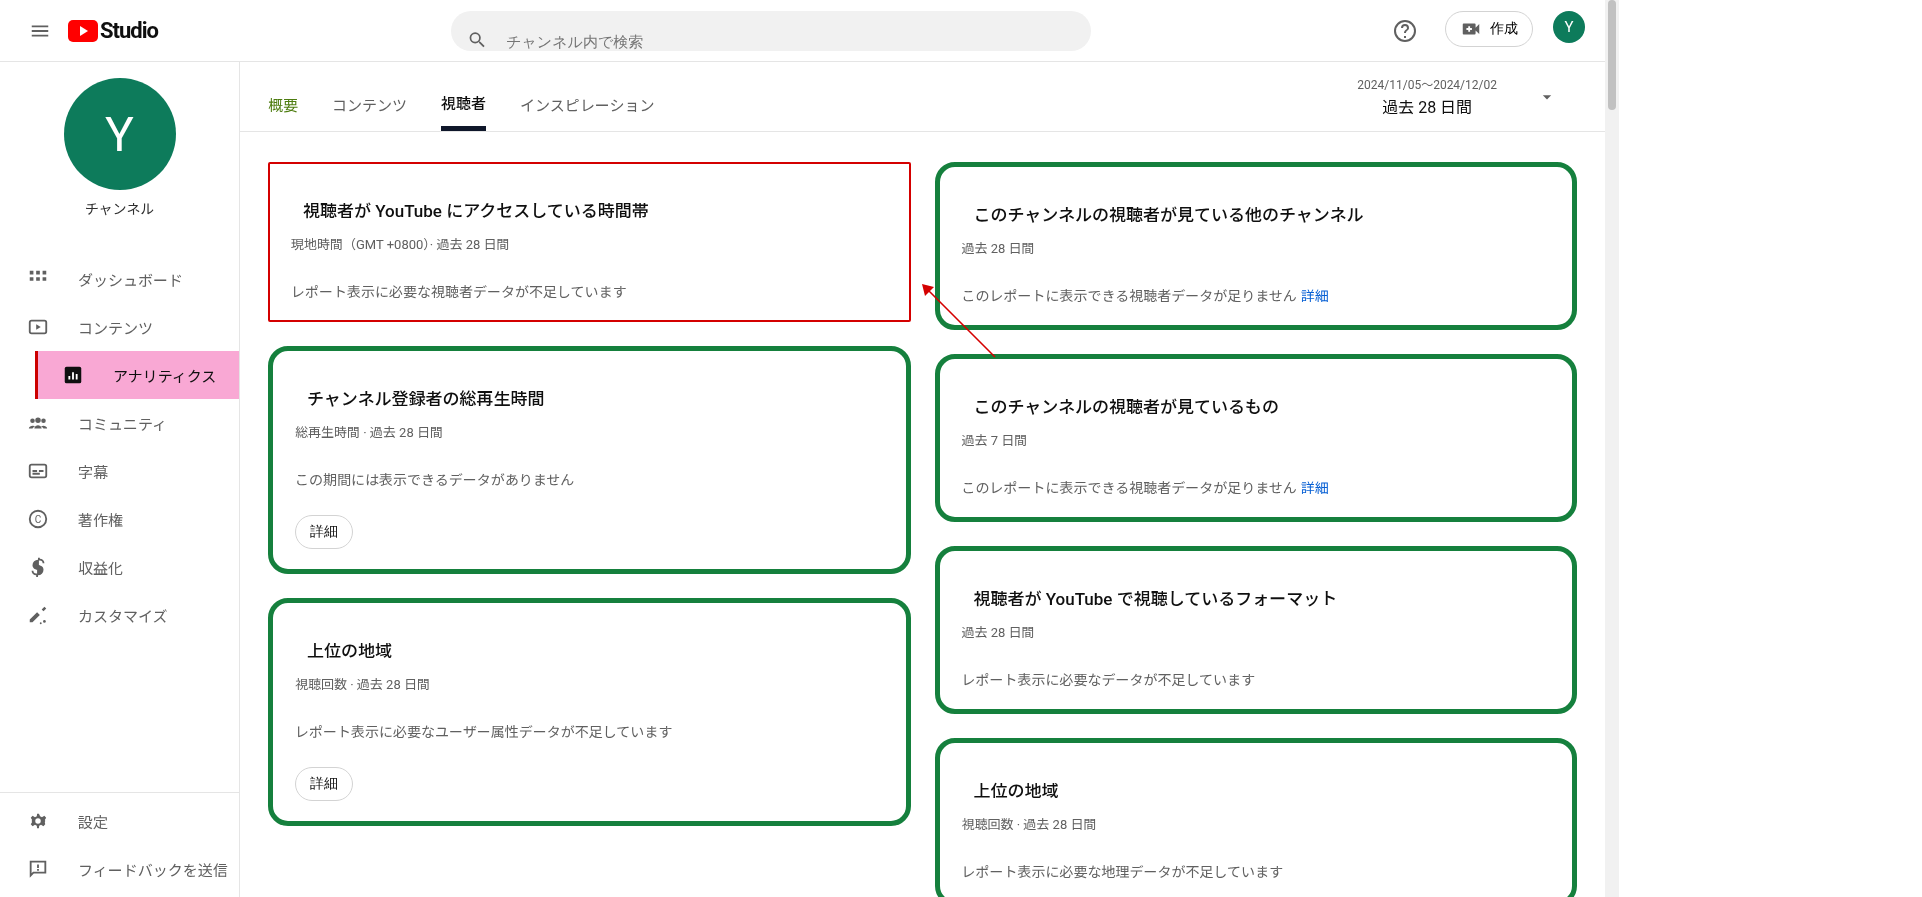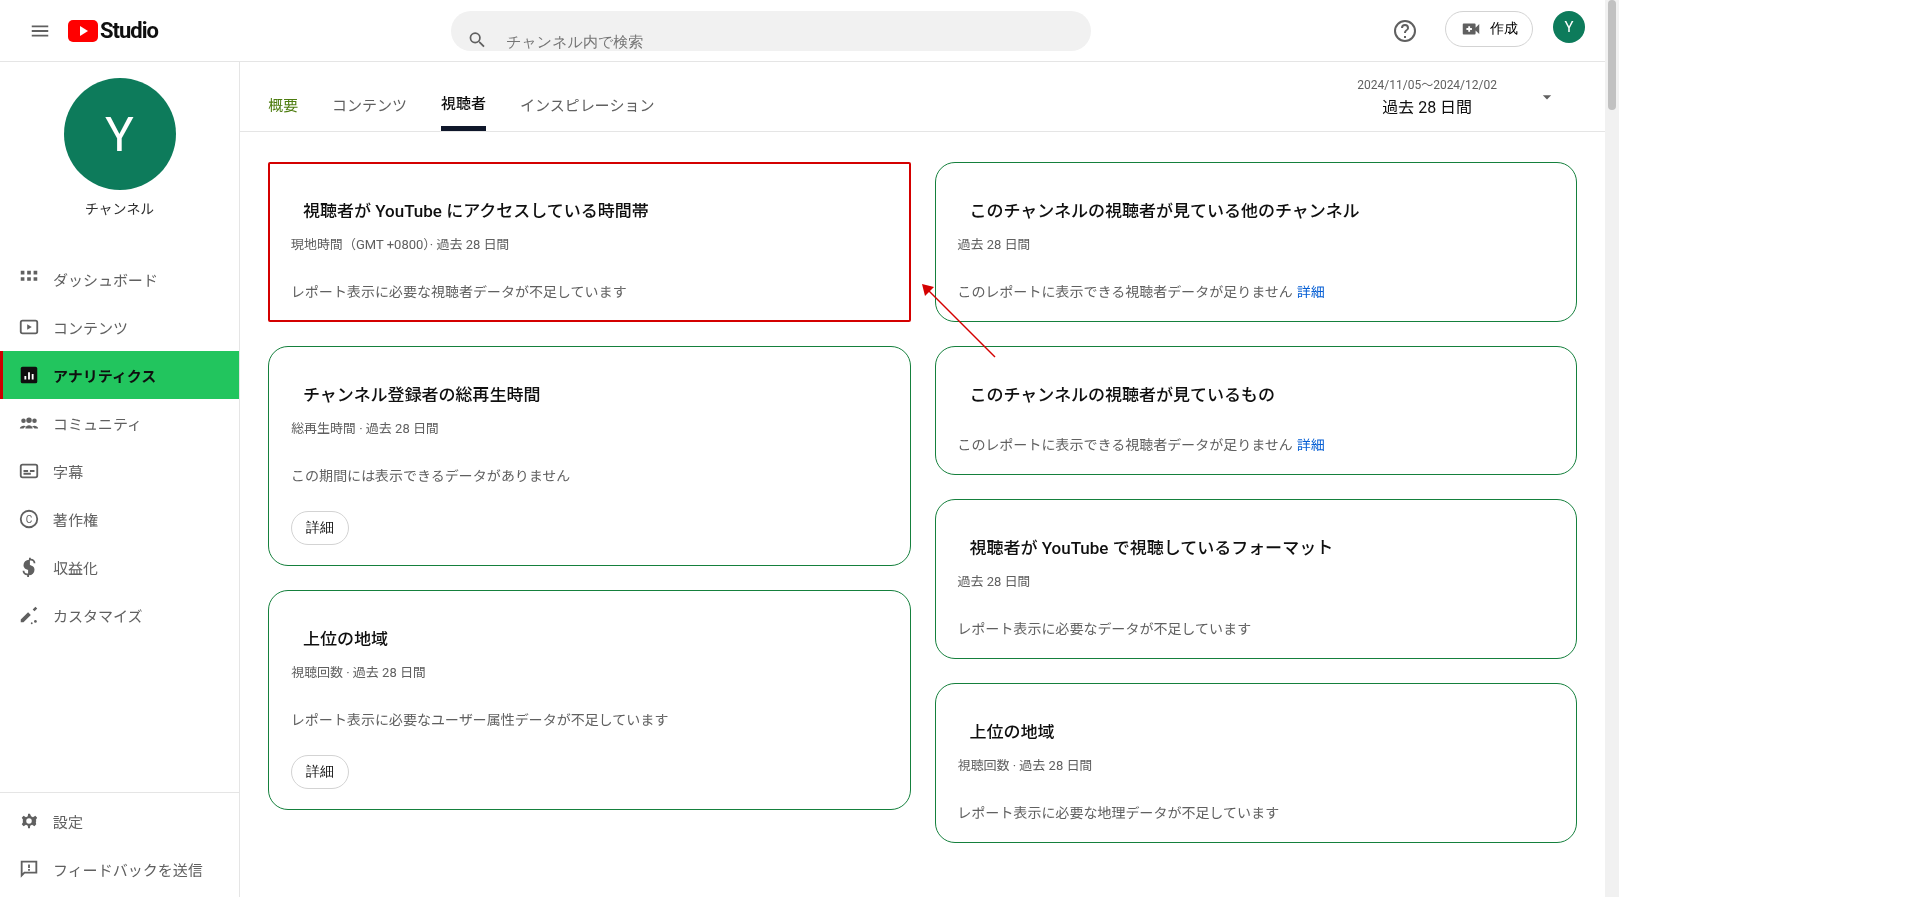--- a/index.html
+++ b/index.html
@@ -39,45 +39,45 @@
   
   .sidebar {
     width: 240px; border-right:1px solid #e5e5e5; display:flex; flex-direction:column;
   }
   .channel-block { text-align:center; padding-top: 16px; }
   .channel-avatar { width:112px;height:112px;border-radius:50%;background:#0d7b5b;color:#fff;display:flex;align-items:center;justify-content:center;font-size:48px;margin:0 auto 8px; }
   .channel-label { font-size:14px; color:#303030; margin-top: 6px; }
   .channel-name { font-size:13px; color:#999; filter: blur(3px); margin-top:4px; }
   .nav { flex:1; margin-top: 14px; }
   .nav-item {
-    display:flex; align-items:center; gap:12px; height:48px; padding-left: 17px;
+    display:flex; align-items:center; gap:28px; height:48px; padding-left: 26px;
     color:#606060; font-size:15px; cursor:pointer;
   }
-  .nav-item.active { background:#22c55e; color:#0f0f0f; font-weight:700; box-shadow: inset 3px 0 0 #c00; }
+  .nav-item.active { background:#f9a8d4; color:#0f0f0f; font-weight:400; box-shadow: inset 3px 0 0 #c00; margin-left: 35px; }
   .nav-bottom { border-top:1px solid #e5e5e5; padding: 4px 0; }
   .nav-item .ic { width:24px;height:24px;display:flex;align-items:center;justify-content:center; }
 
   
   .main { flex:1; overflow:auto; position:relative; }
   .tabs-row {
     display:flex;align-items:center;justify-content:space-between;
     padding: 0 28px; border-bottom:1px solid #e5e5e5; height: 70px;
   }
   .tabs { display:flex; gap: 34px; align-items:flex-end; height:100%; }
   .tab { font-size:15px; color:#606060; padding-bottom: 16px; cursor:pointer; padding-top: 28px;}
   .tab.active { color:#0f0f0f; font-weight:500; border-bottom:5px solid #0f172a; padding-bottom:13px; }
   .tab:first-child { color:#4d7c0f;}
   .date-picker { text-align:center; cursor:pointer; display:flex;align-items:center; gap:40px;padding-right:20px;}
   .date-range { font-size:12px;color:#606060; }
   .date-label { font-size:16px;color:#0f0f0f;margin-top:2px; }
 
   .cards-grid { display:flex; gap:24px; padding: 30px 28px; }
   .col { flex:1; display:flex; flex-direction:column; gap:24px; }
   .card {
-    border:1px solid #15803d;border-radius:20px;padding:22px 22px 20px;
+    border:5px solid #15803d;border-radius:20px;padding:22px 22px 20px;
   }
   .card.highlighted { border:2px solid #d40000; border-radius:2px; padding:21px 21px 19px; }
   .card h3 { margin:12px; font-size:17px; font-weight:500; color:#0f0f0f; }
   .card .sub { font-size:13px; color:#606060; margin-top:6px; }
   .card .body-text { font-size:14px; color:#606060; margin-top:28px; }
   .card .body-text2 { font-size:14px; color:#606060; margin-top:28px; display:flex; align-items:center; flex-wrap:wrap; gap:4px;}
   .link { color:#065fd4; cursor:pointer; }
   .chip {
     display:inline-flex;align-items:center;height:34px;border:1px solid #d3d3d3;border-radius:18px;
     padding:0 14px;font-size:14px;color:#0f0f0f;cursor:pointer;margin-top:26px;background:#fff;
@@ -270,20 +270,21 @@
             <div class="card">
               <h3>このチャンネルの視聴者が見ている他のチャンネル</h3>
               <div class="sub">過去 28 日間</div>
               <div class="body-text2">
                 <span>このレポートに表示できる視聴者データが足りません</span> 
                 <span class="link">詳細</span>
               </div>
             </div>
             <div class="card">
               <h3>このチャンネルの視聴者が見ているもの</h3>
+              <div class="sub">過去 7 日間</div>
               <div class="body-text2">
                 <span>このレポートに表示できる視聴者データが足りません</span> 
                 <span class="link">詳細</span>
               </div>
             </div>
             <div class="card">
               <h3>視聴者が YouTube で視聴しているフォーマット</h3>
               <div class="sub">過去 28 日間</div>
               <div class="body-text">レポート表示に必要なデータが不足しています</div>
             </div>

